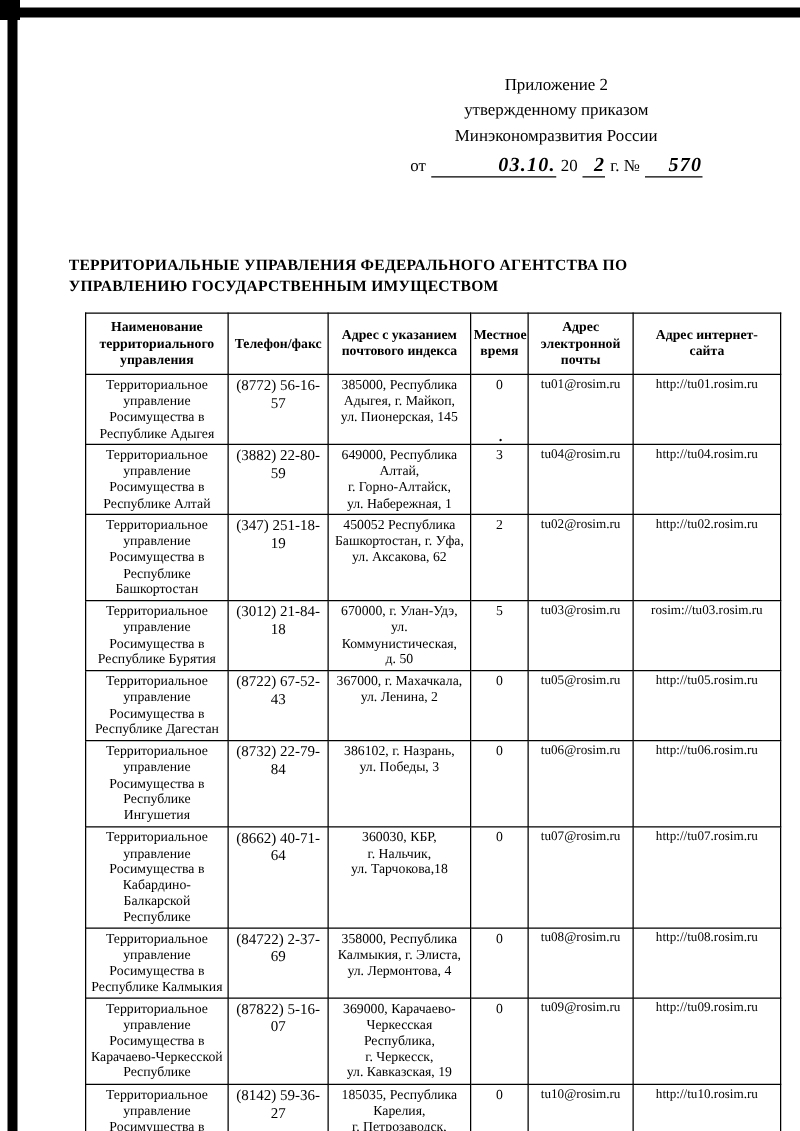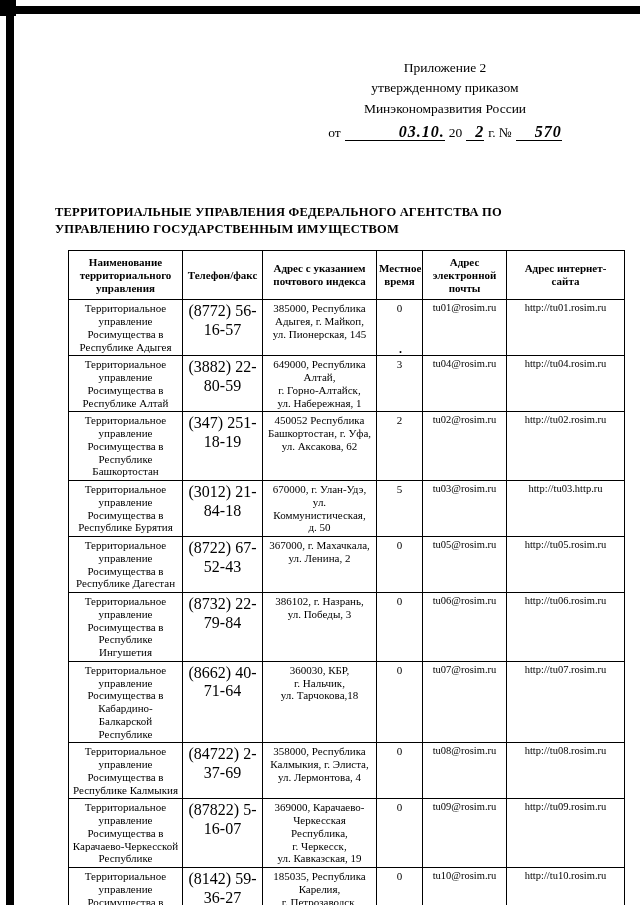--- a/index.html
+++ b/index.html
@@ -59,21 +59,21 @@
     vertical-align:top;
     white-space:pre-line;
     overflow:hidden;
   }
   .tu-table th{
     font-weight:bold;
     vertical-align:middle;
     font-size:11px;
     padding:5px 2px;
   }
-  .phone-cell{font-size:16px;}
+  .phone-cell{font-size:12px;}
   .time-cell{vertical-align:middle;}
   .email-cell,.site-cell{font-size:10.5px;word-wrap:break-word;}
   .artifact-dot{
     position:absolute;left:399px;top:342px;
     font-weight:bold;font-size:12px;
   }
 </style>
 </head>
 <body>
 
@@ -171,21 +171,21 @@
 управление
 Росимущества в
 Республике Бурятия</td>
         <td class="phone-cell">(3012) 21-84-18</td>
         <td class="address-cell">670000, г. Улан-Удэ,
 ул.
 Коммунистическая,
 д. 50</td>
         <td class="time-cell">5</td>
         <td class="email-cell">tu03@rosim.ru</td>
-        <td class="site-cell">http://tu03.http.ru</td>
+        <td class="site-cell">rosim://tu03.rosim.ru</td>
       </tr>
       <tr>
         <td class="name-cell">Территориальное
 управление
 Росимущества в
 Республике Дагестан</td>
         <td class="phone-cell">(8722) 67-52-43</td>
         <td class="address-cell">367000, г. Махачкала,
 ул. Ленина, 2</td>
         <td class="time-cell">0</td>

